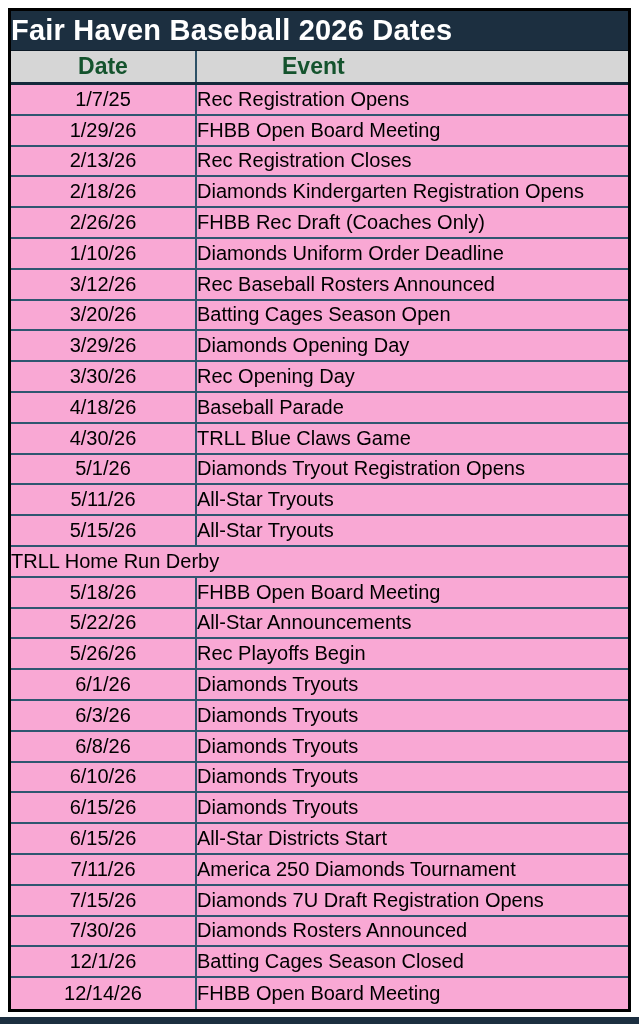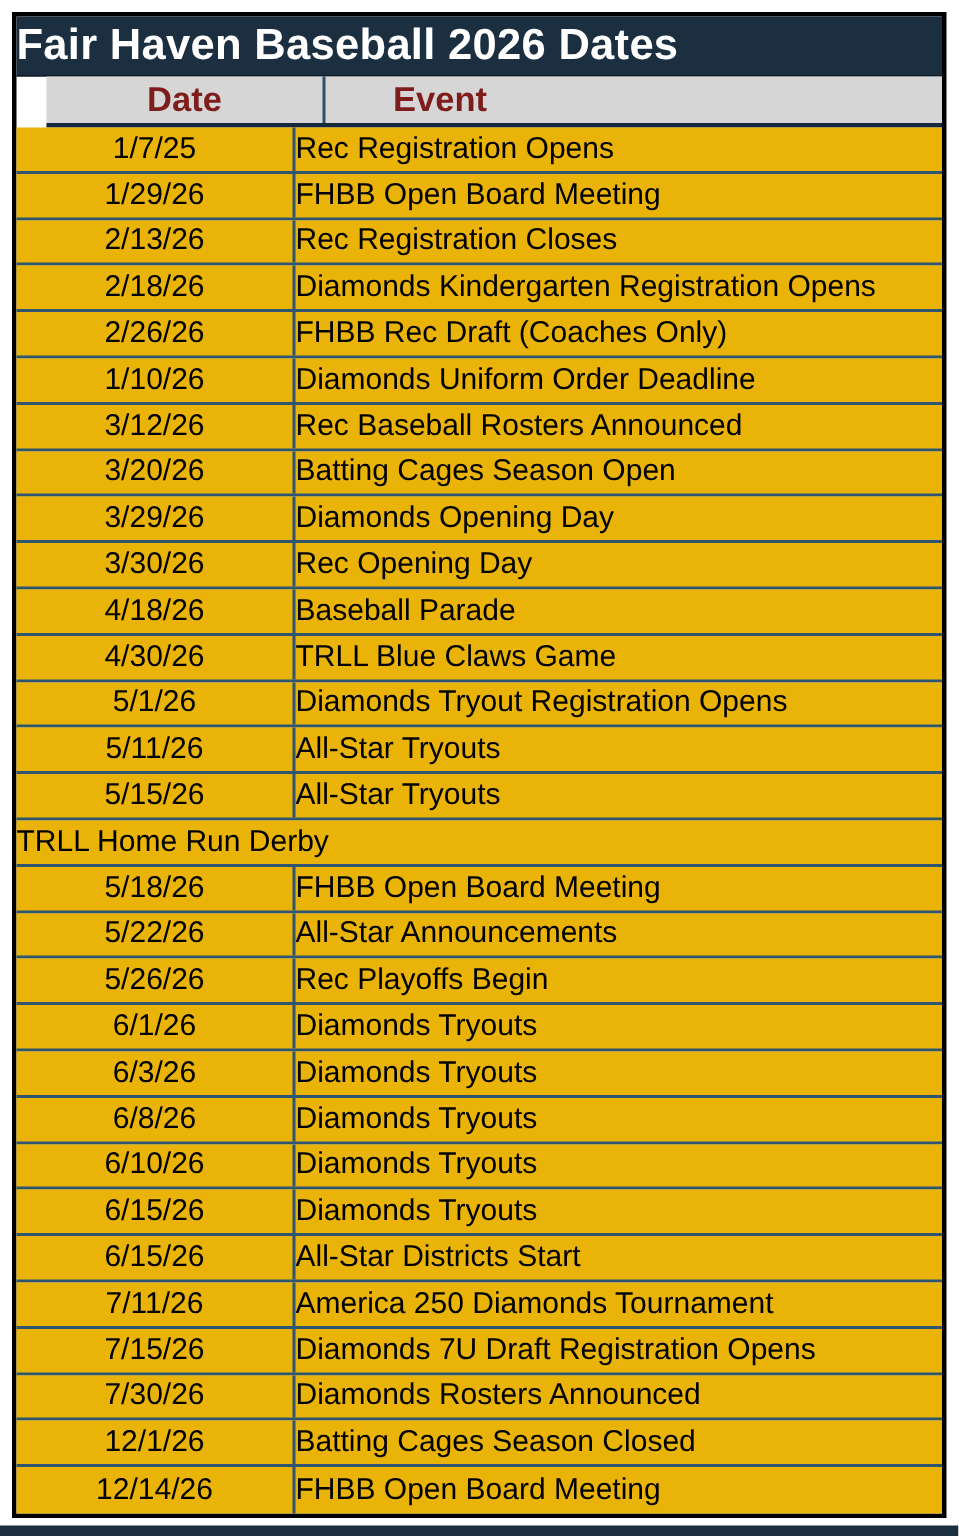--- a/index.html
+++ b/index.html
@@ -33,48 +33,47 @@
     justify-content: flex-start;
     padding-right: 84px;
     border-bottom: 1px solid #0d1a26;
   }
   .header-row {
     height: 31px;
     background: #d6d6d6;
     display: flex;
     align-items: stretch;
     border-bottom: 3px solid #15293c;
-    color: #7f1d1d;
+    color: #14532d;
     font-weight: bold;
     font-size: 23px;
-    margin-left: 20px;
   }
   .header-cell-date {
     width: 186px;
     box-sizing: border-box;
     border-right: 2px solid #2d5166;
     display: flex;
     align-items: center;
     justify-content: center;
   }
   .header-cell-event {
     flex: 1;
     display: flex;
     align-items: center;
-    padding-left: 45px;
+    padding-left: 85px;
   }
   .data-rows { }
   .row {
     display: flex;
     height: 30.8px;
     box-sizing: border-box;
     border-bottom: 2px solid #2f5670;
     font-size: 20px;
     color: #000000;
-    background: #eab308;
+    background: #f9a8d4;
   }
   .row:last-child { border-bottom: none; }
   .cell-date {
     width: 186px;
     box-sizing: border-box;
     border-right: 2px solid #2f5670;
     display: flex;
     align-items: center;
     justify-content: center;
   }

